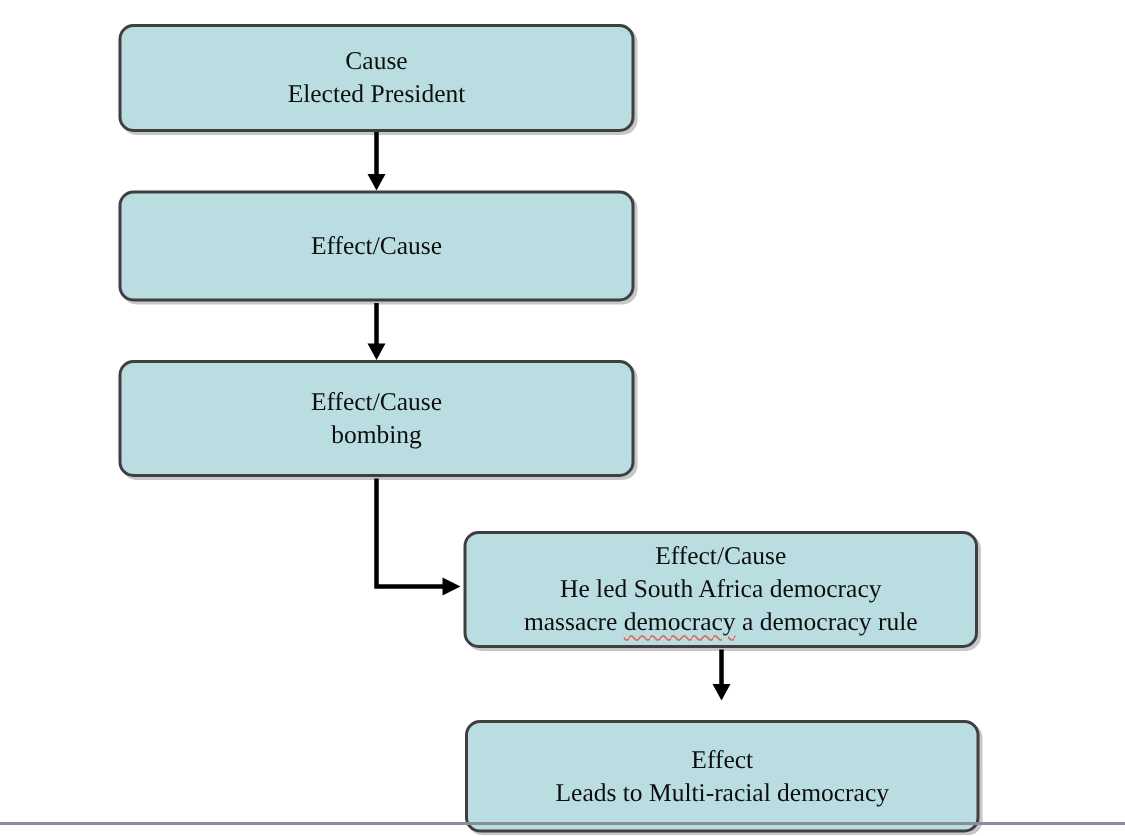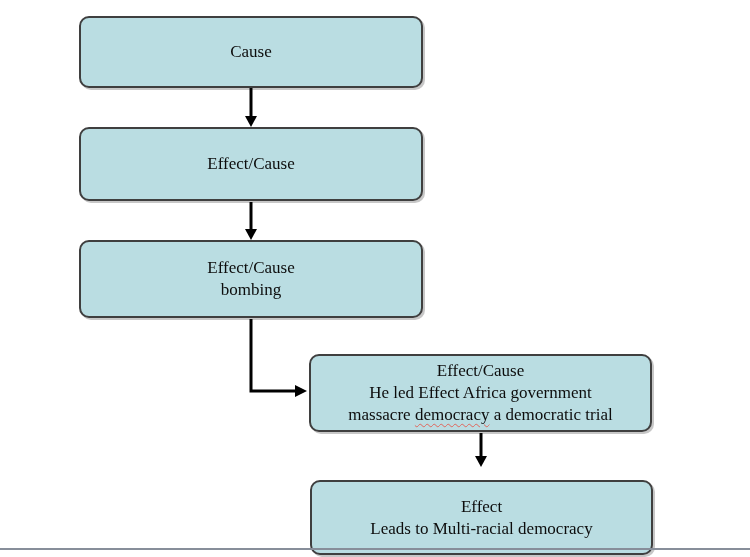--- a/index.html
+++ b/index.html
@@ -56,35 +56,36 @@
     background: var(--divider-color, #878e9a);
   }
 </style>
 </head>
 <body>
 
 <div class="stage">
 
   <div class="node" style="left:79px; top:16px; width:344px; height:72px">
     <div class="nline">Cause</div>
+    <div class="nline">Elected President</div>
   </div>
 
   <div class="node" style="left:79px; top:127px; width:344px; height:74px">
     <div class="nline">Effect/Cause</div>
   </div>
 
   <div class="node" style="left:79px; top:240px; width:344px; height:78px">
     <div class="nline">Effect/Cause</div>
     <div class="nline">bombing</div>
   </div>
 
   <div class="node" style="left:309px; top:354px; width:343px; height:78px">
     <div class="nline">Effect/Cause</div>
-    <div class="nline">He led Effect Africa government</div>
-    <div class="nline"><span>massacre </span><span class="sq">democracy</span><span> a democratic trial</span></div>
+    <div class="nline">He led South Africa democracy</div>
+    <div class="nline"><span>massacre </span><span class="sq">democracy</span><span> a democracy rule</span></div>
   </div>
 
   <div class="node" style="left:310px; top:480px; width:343px; height:75px">
     <div class="nline">Effect</div>
     <div class="nline">Leads to Multi-racial democracy</div>
   </div>
 
   <svg class="arrow-layer" width="750" height="557" viewBox="0 0 750 557">
     <g stroke="#000000" stroke-width="3" fill="#000000">
 

